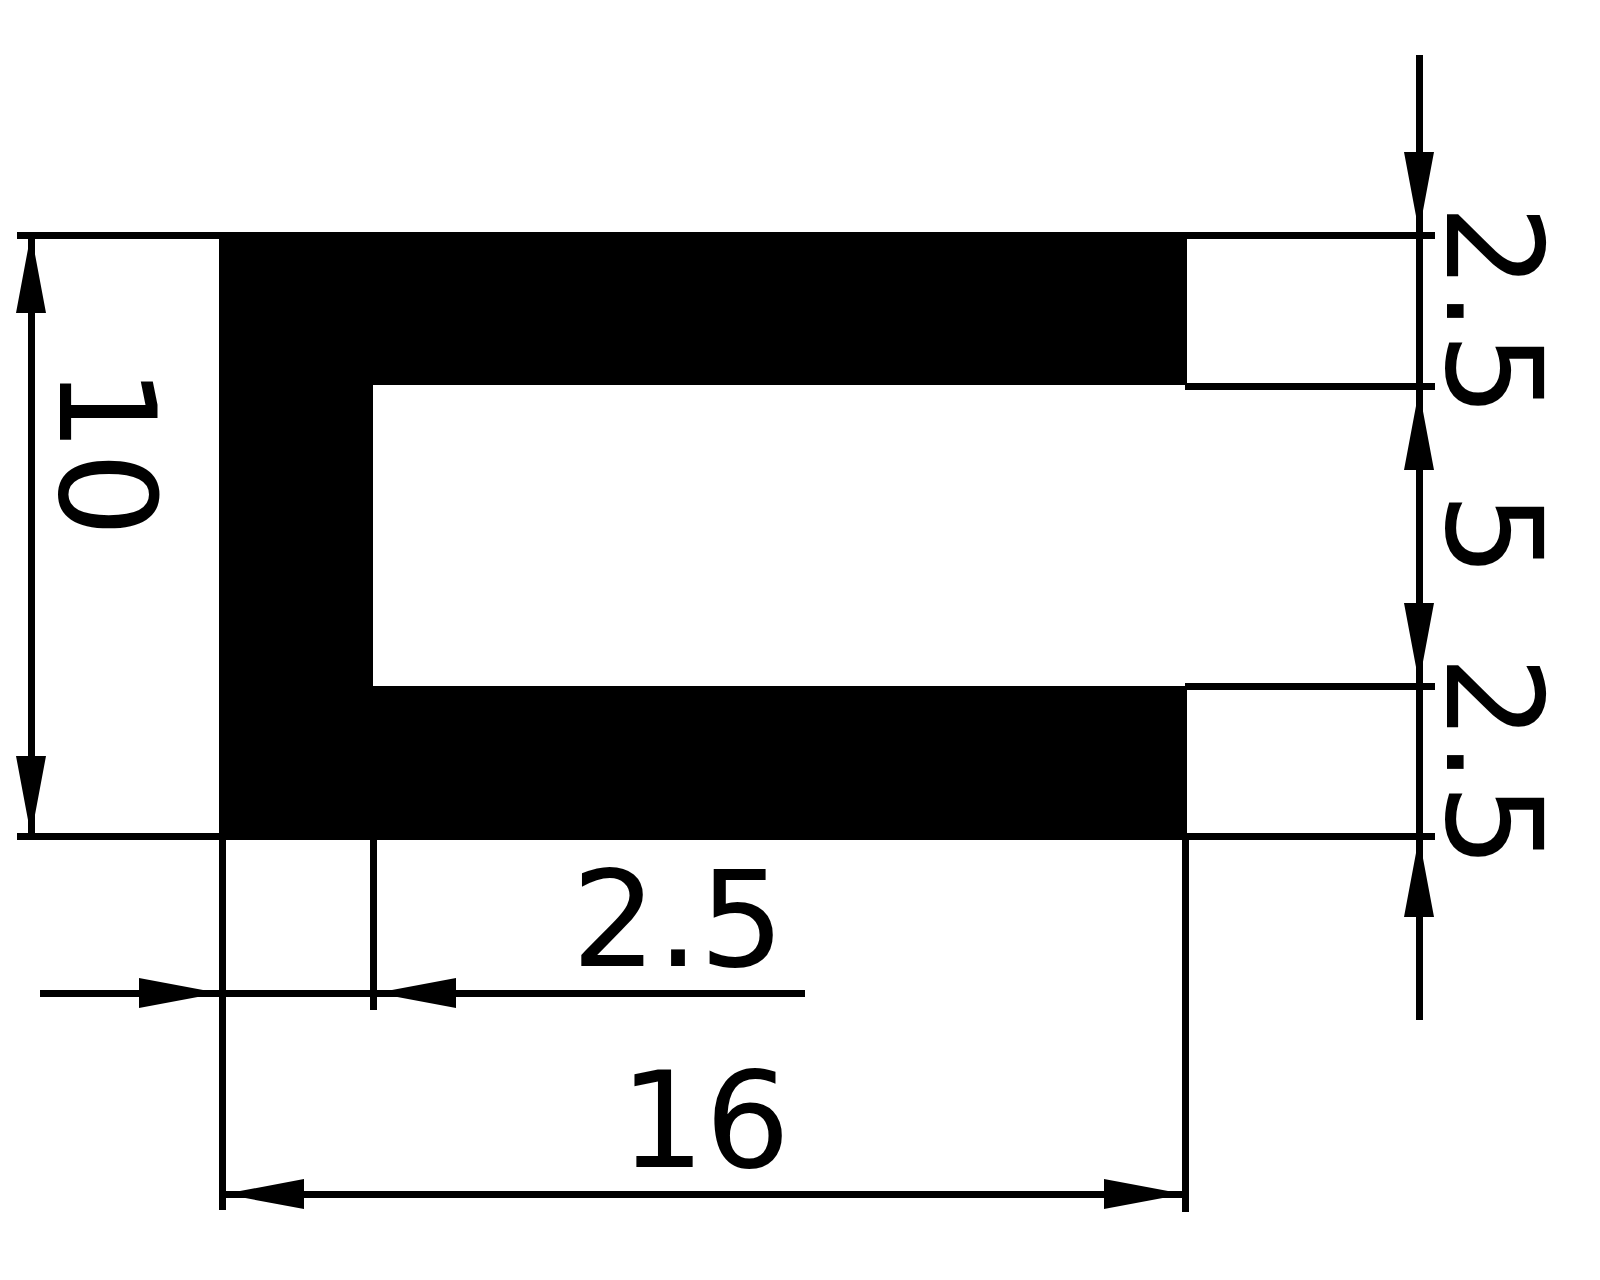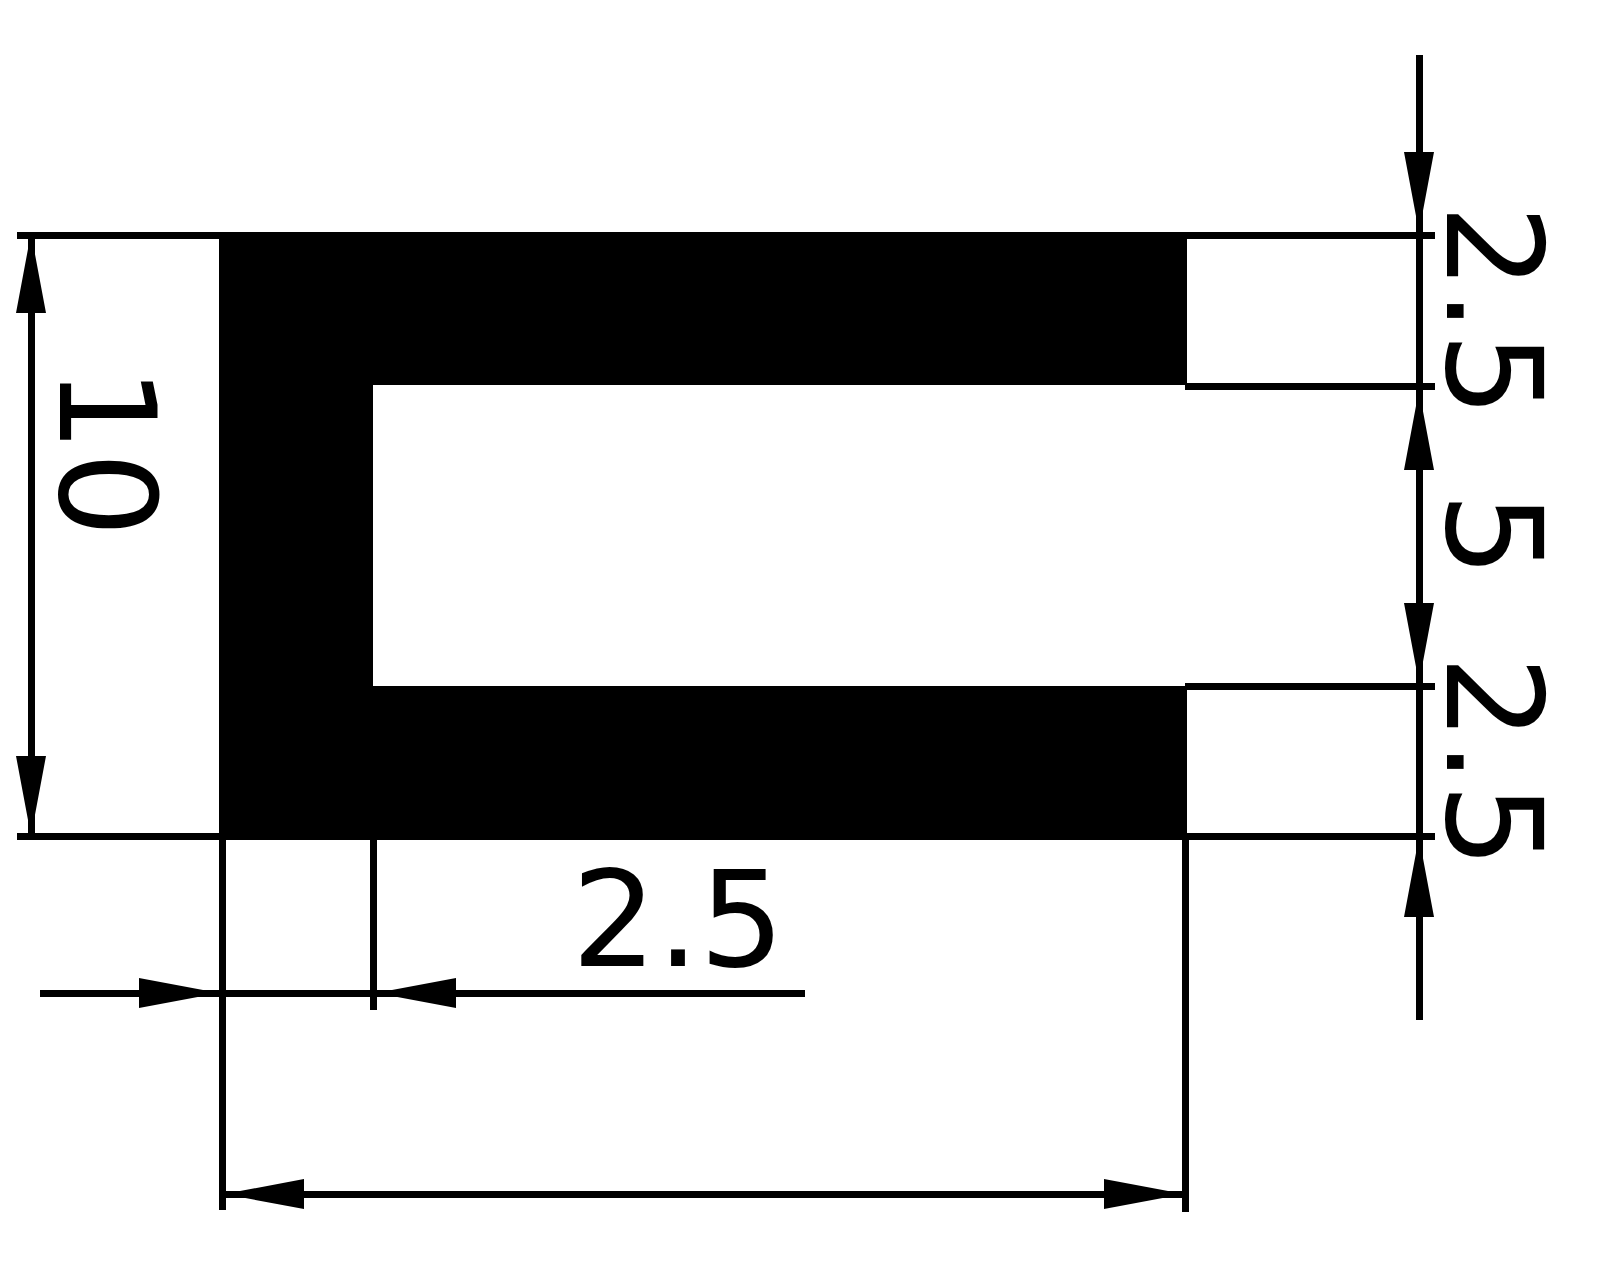--- a/index.html
+++ b/index.html
@@ -64,14 +64,15 @@
 
   <div class="hline" style="left:222px; top:1191px; width:963px;"></div>
   <div class="arr left" style="left:224px; top:1179px;"></div>
   <div class="arr right" style="left:1104px; top:1179px;"></div>
 
   <div class="label rot" style="left:106px; top:452px;">10</div>
   <div class="label rot" style="left:1493px; top:311px;">2.5</div>
   <div class="label rot" style="left:1493px; top:535px;">5</div>
   <div class="label rot" style="left:1493px; top:762px;">2.5</div>
   <div class="label" style="left:678px; top:920px;">2.5</div>
+  <div class="label" style="left:705px; top:1121px;">16</div>
 
 </div>
 
 </body></html>

